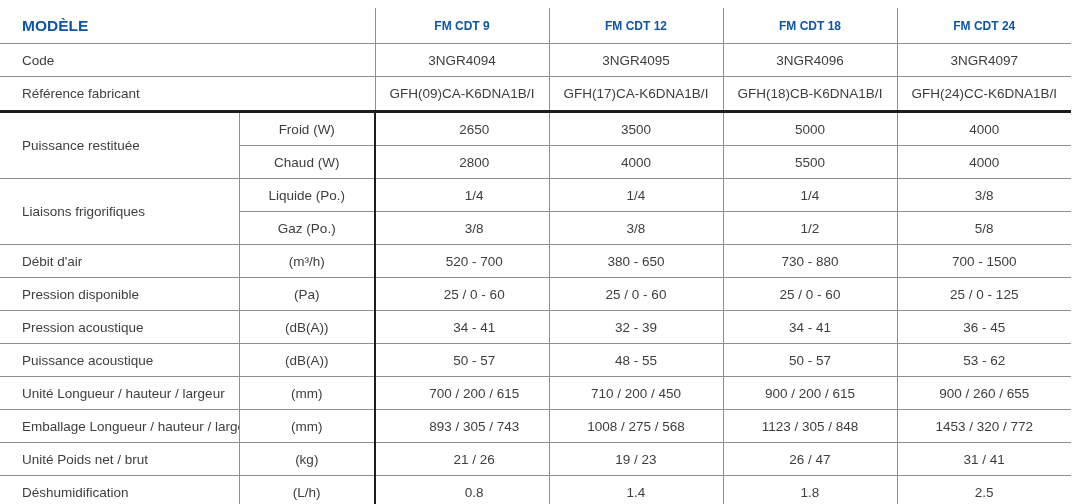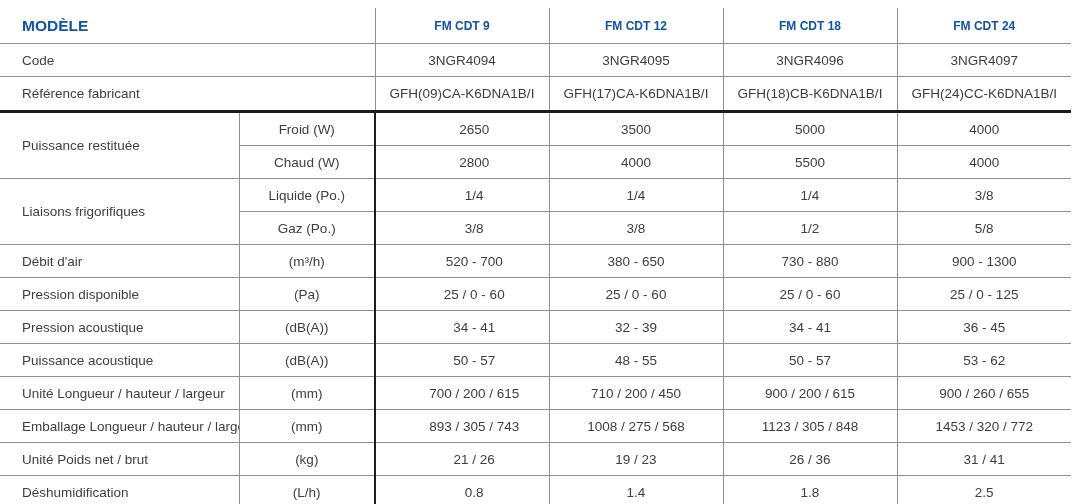--- a/index.html
+++ b/index.html
@@ -125,21 +125,21 @@
     <td class="bb vl">1/2</td>
     <td class="bb vl">5/8</td>
   </tr>
 
   <tr>
     <td class="lbl bb">Débit d'air</td>
     <td class="bb vl">(m³/h)</td>
     <td class="bb vl-dark">520 - 700</td>
     <td class="bb vl">380 - 650</td>
     <td class="bb vl">730 - 880</td>
-    <td class="bb vl">900 - 1300</td>
+    <td class="bb vl">700 - 1500</td>
   </tr>
   <tr>
     <td class="lbl bb">Pression disponible</td>
     <td class="bb vl">(Pa)</td>
     <td class="bb vl-dark">25 / 0 - 60</td>
     <td class="bb vl">25 / 0 - 60</td>
     <td class="bb vl">25 / 0 - 60</td>
     <td class="bb vl">25 / 0 - 125</td>
   </tr>
   <tr>
@@ -172,21 +172,21 @@
     <td class="bb vl-dark">893 / 305 / 743</td>
     <td class="bb vl">1008 / 275 / 568</td>
     <td class="bb vl">1123 / 305 / 848</td>
     <td class="bb vl">1453 / 320 / 772</td>
   </tr>
   <tr>
     <td class="lbl bb">Unité Poids net / brut</td>
     <td class="bb vl">(kg)</td>
     <td class="bb vl-dark">21 / 26</td>
     <td class="bb vl">19 / 23</td>
-    <td class="bb vl">26 / 36</td>
+    <td class="bb vl">26 / 47</td>
     <td class="bb vl">31 / 41</td>
   </tr>
 
   <tr>
     <td class="lbl">Déshumidification</td>
     <td class="vl">(L/h)</td>
     <td class="vl-dark">0.8</td>
     <td class="vl">1.4</td>
     <td class="vl">1.8</td>
     <td class="vl">2.5</td>

